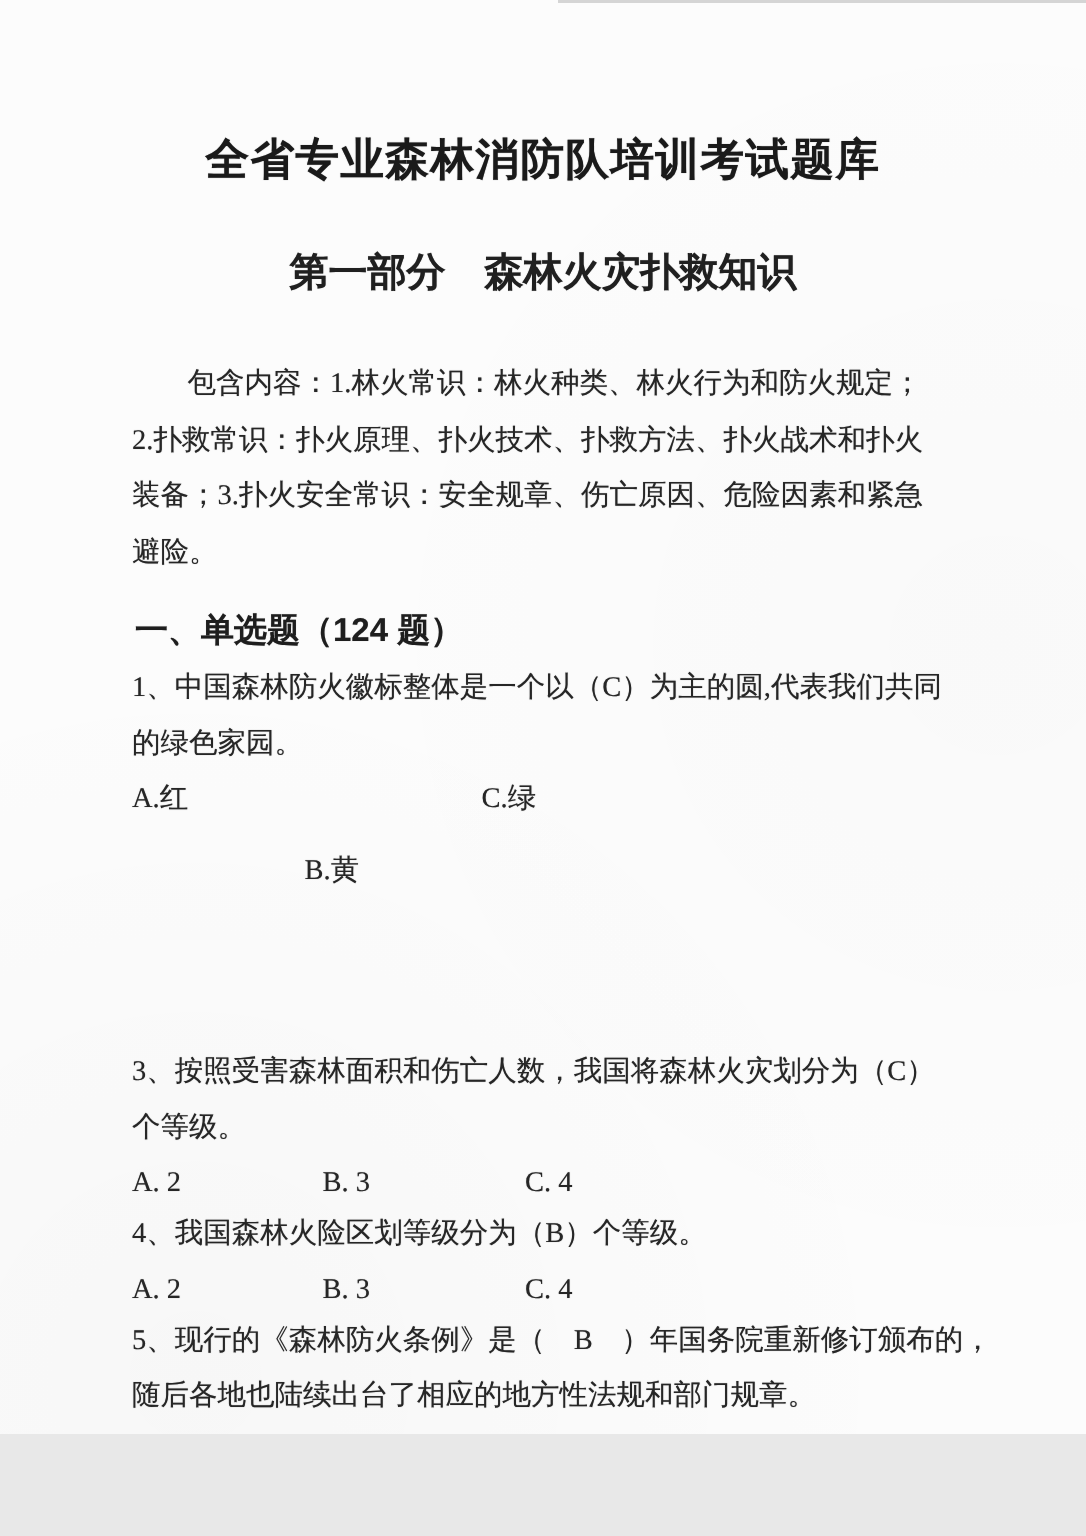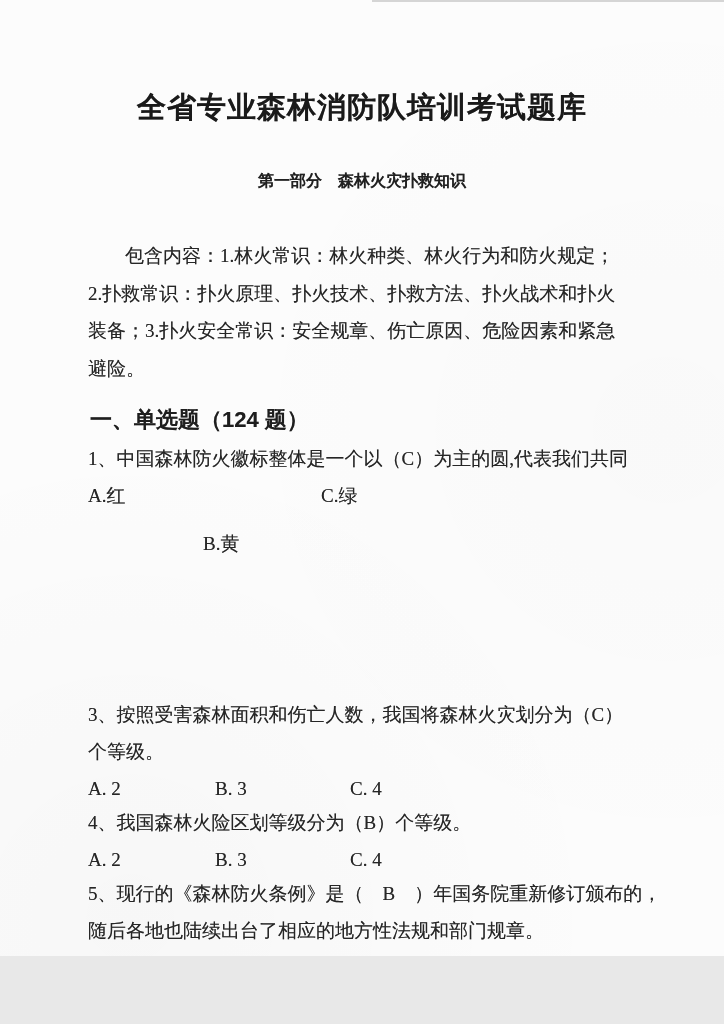--- a/index.html
+++ b/index.html
@@ -35,21 +35,21 @@
     letter-spacing: 1px;
     color: #1a1a1a;
     font-family: "Liberation Serif", "DejaVu Serif", serif;
     text-shadow: 0 0 0.6px rgba(30,30,30,.6);
   }
   .subtitle {
     position: absolute;
     top: 163px; left: 0; right: 0;
     margin: 0;
     text-align: center;
-    font-size: 16px;
+    font-size: 26px;
     line-height: 36px;
     font-weight: bold;
     color: #202020;
     font-family: "Liberation Sans", "DejaVu Sans", sans-serif;
     text-shadow: 0 0 0.5px rgba(40,40,40,.5);
   }
   .block {
     position: absolute;
     left: 88px;
     width: 560px;
@@ -98,20 +98,21 @@
     <div class="line indent">包含内容：1.林火常识：林火种类、林火行为和防火规定；</div>
     <div class="line">2.扑救常识：扑火原理、扑火技术、扑救方法、扑火战术和扑火</div>
     <div class="line">装备；3.扑火安全常识：安全规章、伤亡原因、危险因素和紧急</div>
     <div class="line">避险。</div>
   </div>
 
   <div class="heading">一、单选题（124 题）</div>
 
   <section class="block q1">
     <div class="line">1、中国森林防火徽标整体是一个以（C）为主的圆,代表我们共同</div>
+    <div class="line">的绿色家园。</div>
     <div class="line opts cols-narrow">
       <span class="opt">A.红</span>
       <span class="opt">B.黄</span>
       <span class="opt">C.绿</span>
     </div>
   </section>
 
 
   <section class="block q3">
     <div class="line">3、按照受害森林面积和伤亡人数，我国将森林火灾划分为（C）</div>

